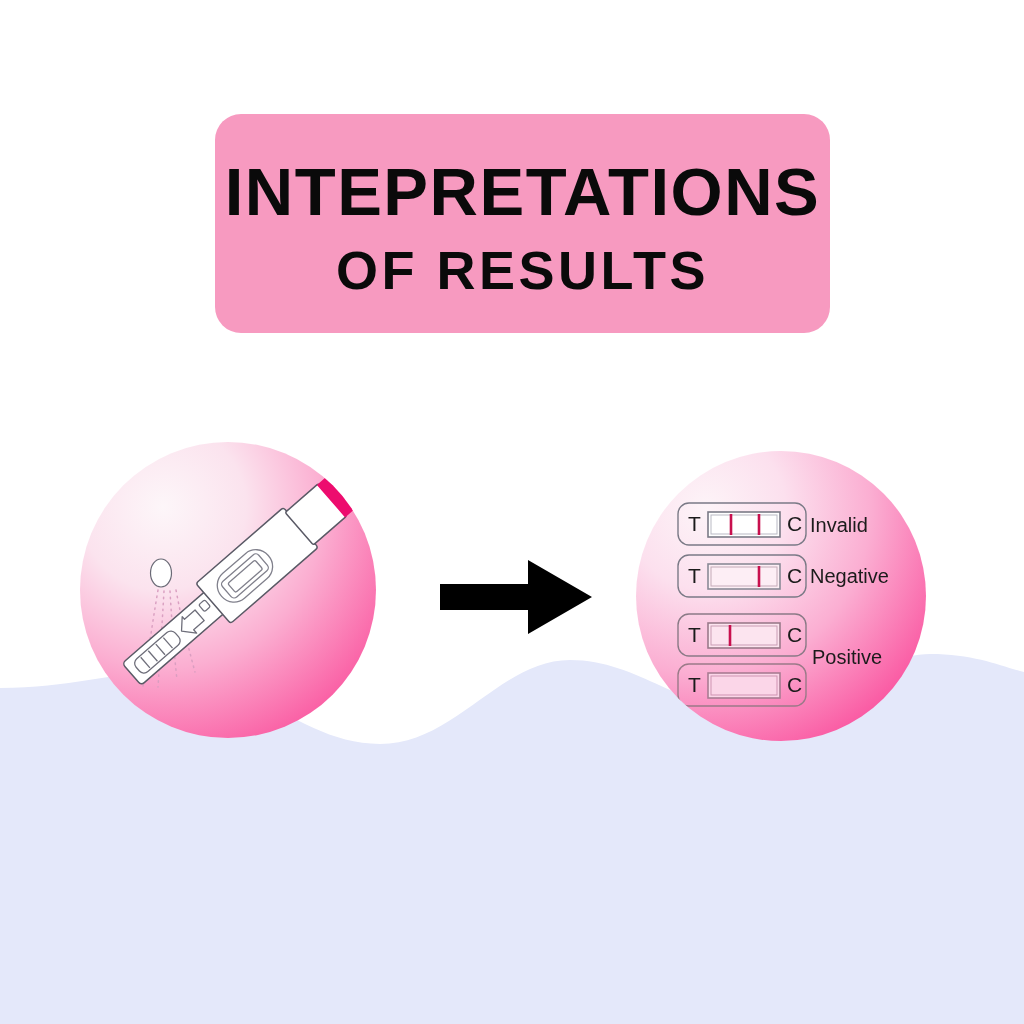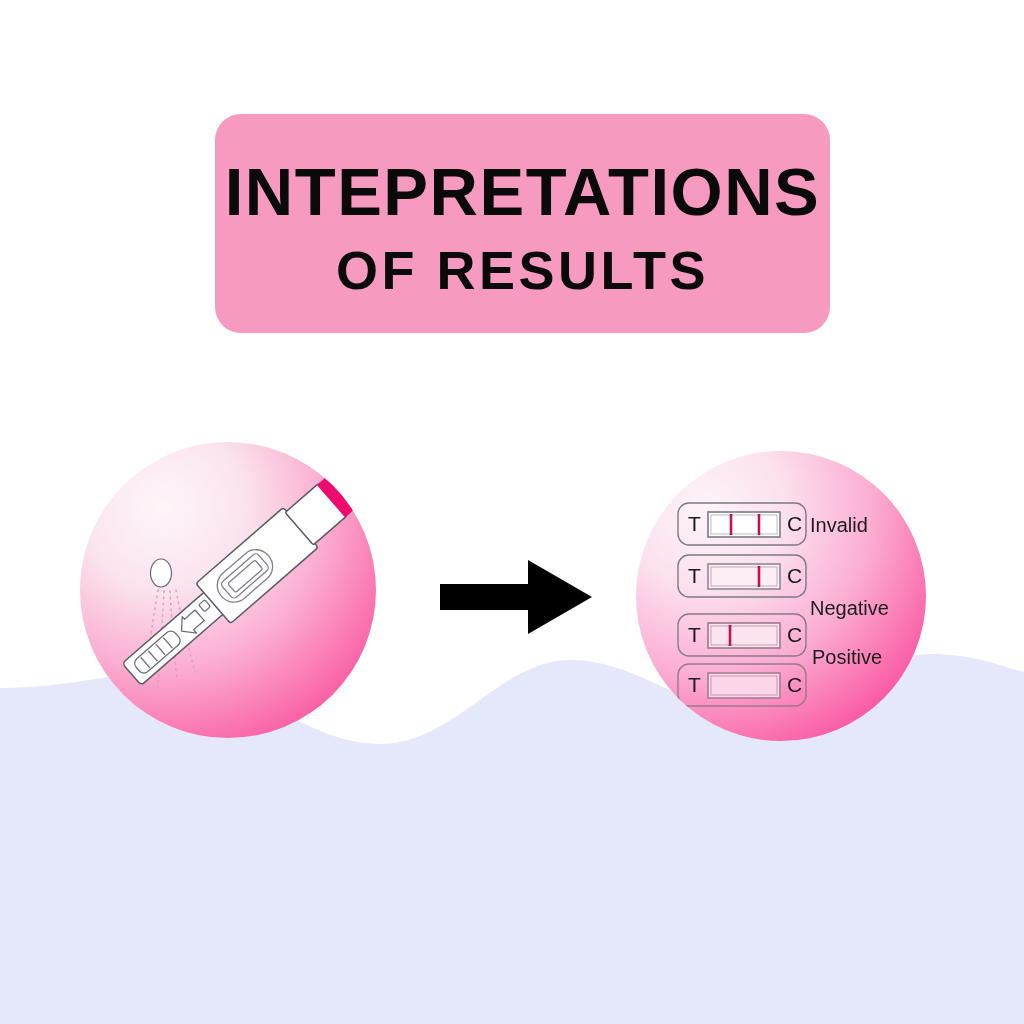--- a/index.html
+++ b/index.html
@@ -51,21 +51,21 @@
 
   
   .strip-label{
     position:absolute;
     font-size:20px;
     color:#1b1b1b;
     font-family:"Liberation Sans", sans-serif;
     white-space:nowrap;
   }
   .lbl-positive { left:810px; top:514px; }
-  .lbl-negative { left:810px; top:565px;margin-top:32px; }
+  .lbl-negative { left:810px; top:565px; }
   .lbl-invalid  { left:812px; top:646px; }
 </style>
 </head>
 <body>
 
 <div id="stage">
 
   <div class="bg-base"></div>
 
   <div class="wave-layer">

